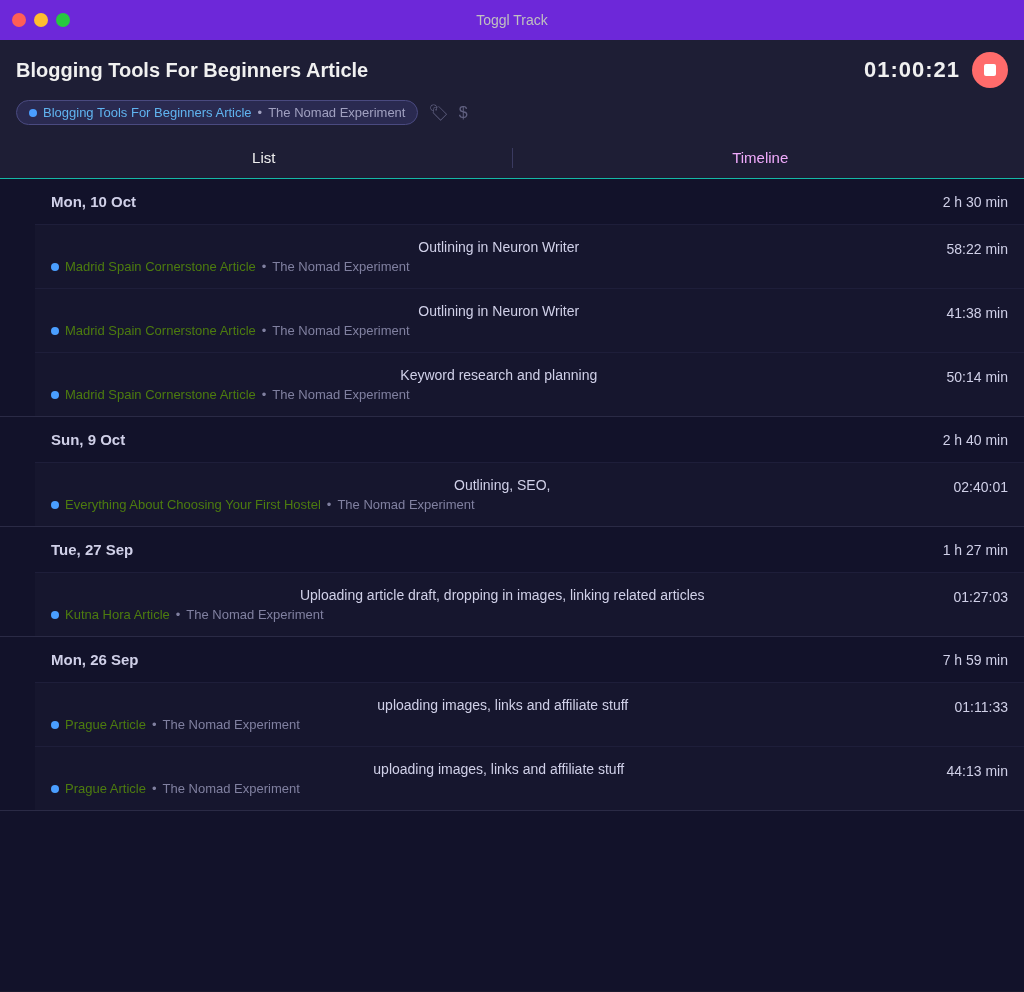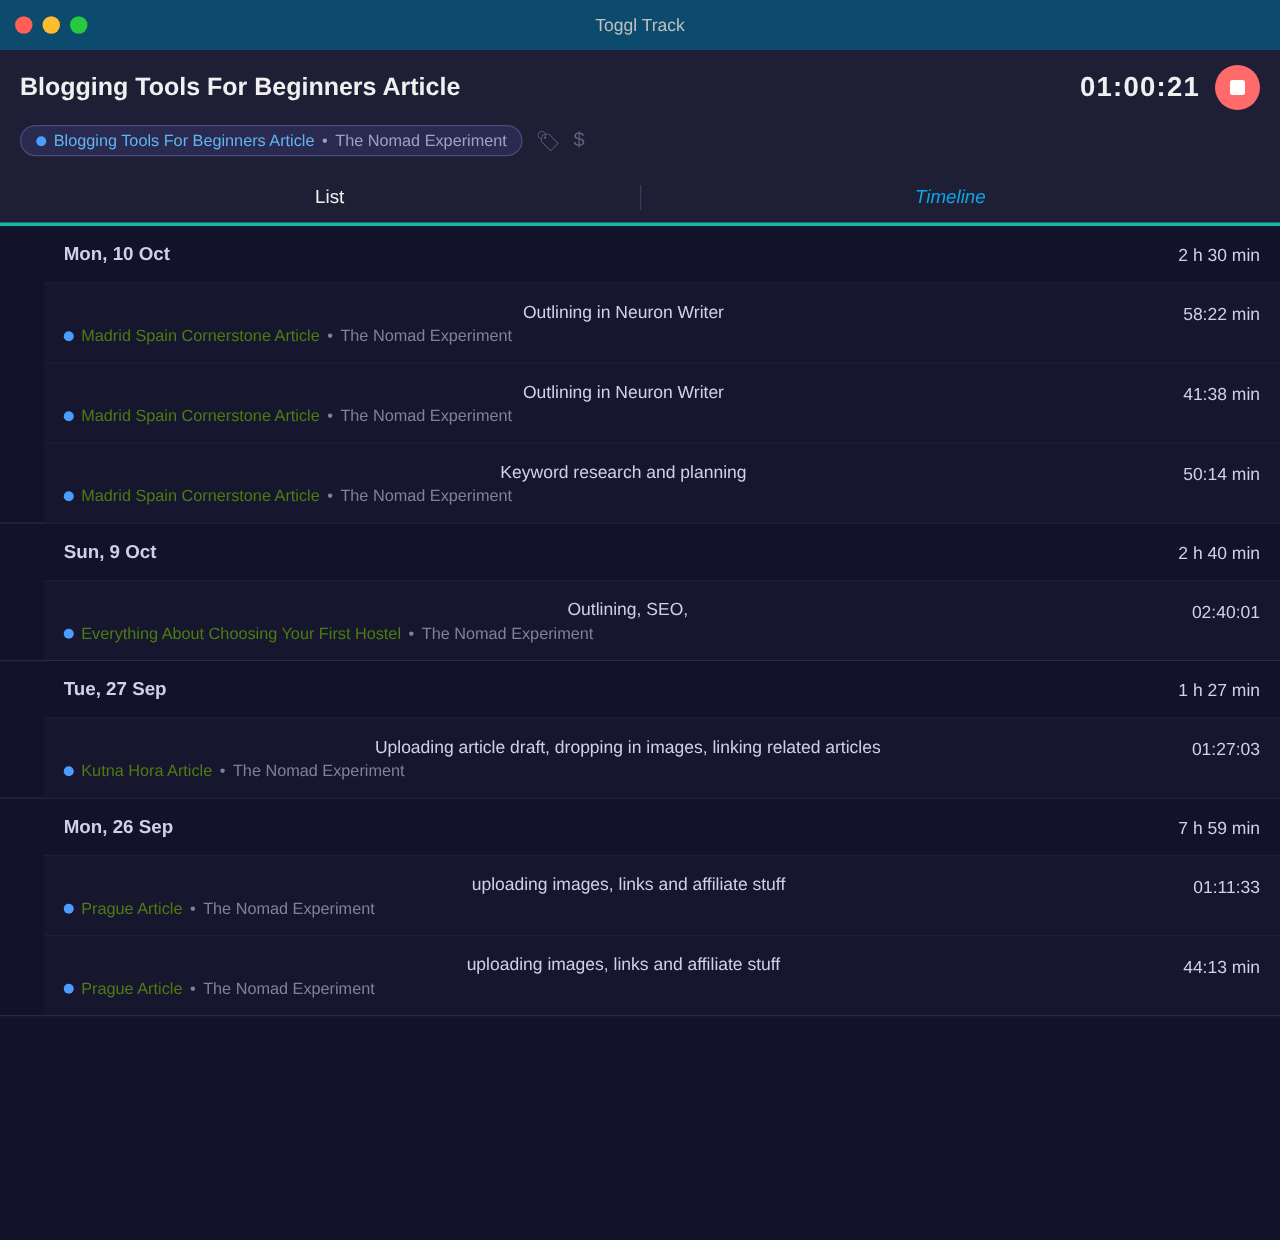--- a/index.html
+++ b/index.html
@@ -8,21 +8,21 @@
       height: 992px;
       background: #1a1a2e;
       font-family: -apple-system, BlinkMacSystemFont, 'Segoe UI', sans-serif;
       color: #e0e0e0;
       overflow: hidden;
     }
 
     
     .title-bar {
       height: 40px;
-      background: #0c4a6e;
+      background: #6d28d9;
       display: flex;
       align-items: center;
       justify-content: center;
       position: relative;
     }
     .traffic-lights {
       position: absolute;
       left: 12px;
       display: flex;
       gap: 8px;
@@ -38,21 +38,21 @@
     .title-bar-text {
       color: #c0c0c0;
       font-size: 14px;
       font-weight: 500;
     }
 
     
     .header-section {
       background: #1e1e35;
       padding: 12px 16px 0 16px;
-      border-bottom: 3px solid #14b8a6;
+      border-bottom: 1px solid #14b8a6;
     }
     .header-top {
       display: flex;
       align-items: center;
       justify-content: space-between;
       margin-bottom: 12px;
     }
     .header-title {
       font-size: 20px;
       font-weight: 600;
@@ -138,22 +138,21 @@
       padding: 12px;
       font-size: 15px;
       cursor: pointer;
       position: relative;
     }
     .tab-item.active {
       color: #f0f0f0;
       font-weight: 500;
     }
     .tab-item.inactive {
-      color: #0ea5e9;
-      font-style: italic;
+      color: #f0abfc;
     }
     .tab-divider {
       width: 1px;
       height: 20px;
       background: #3a3a60;
     }
 
     
     .main-content {
       overflow-y: auto;

